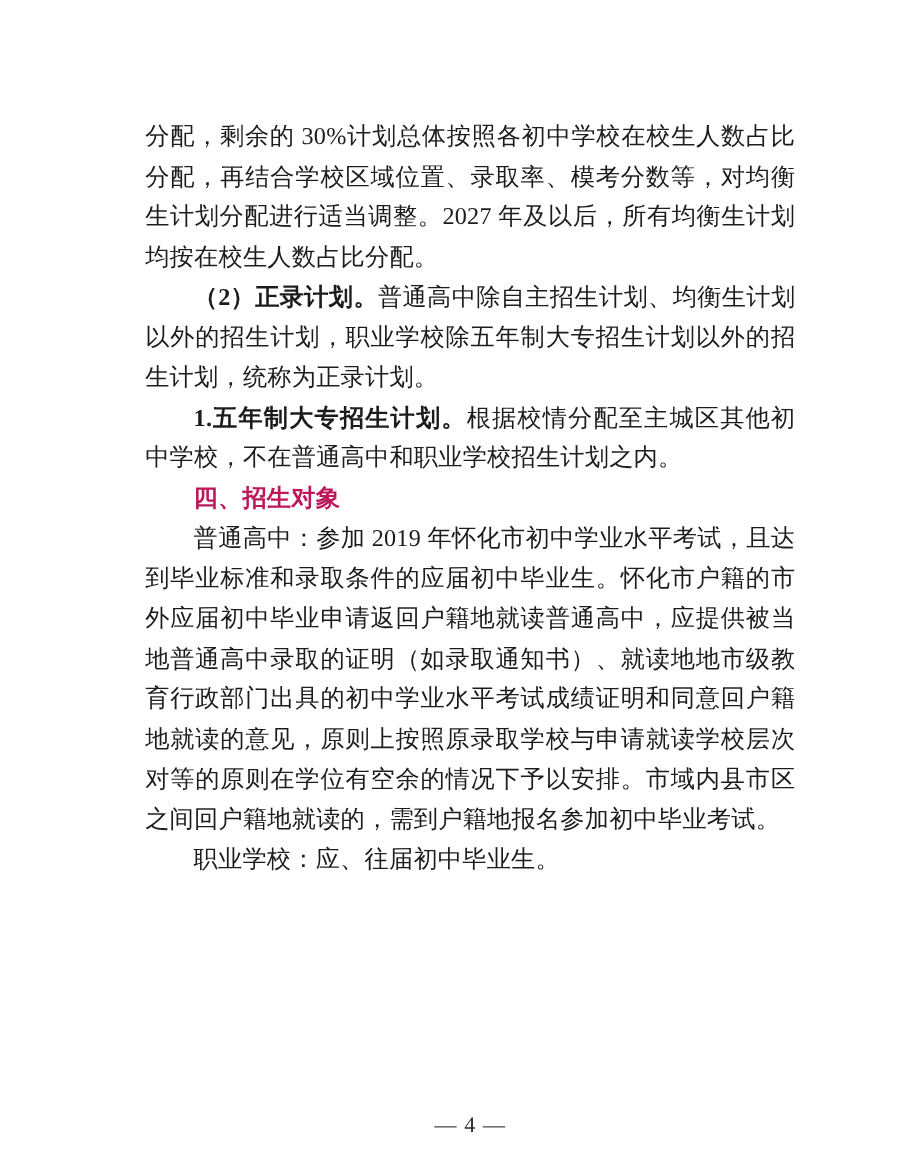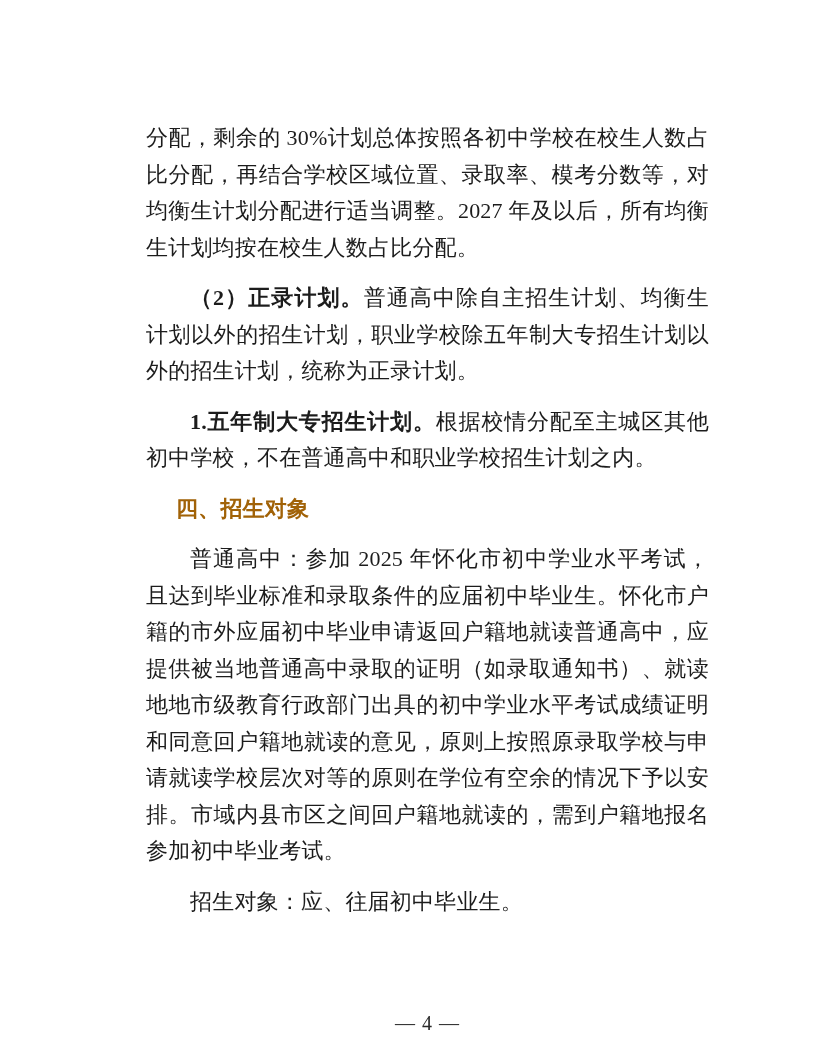--- a/index.html
+++ b/index.html
@@ -25,38 +25,38 @@
     top: 106px;
     width: 591px;
     font-size: 22px;
     line-height: 36.5px;
     color: #1c1c1c;
     text-align: justify;
     text-justify: inter-ideograph;
     letter-spacing: 0.2px;
   }
   .doc-body p {
-    margin: 14px;
+    margin: 0;
     padding: 0;
   }
   .para-indent {
     text-indent: 2em;
   }
   .para-lead {
     font-weight: bold;
   }
   .section-heading {
     margin: 0;
     padding: 0;
     text-indent: 2em;
     font-size: 22px;
     line-height: 36.5px;
     font-weight: bold;
     font-family: "Liberation Sans", "DejaVu Sans", sans-serif;
-    color: #a16207;
+    color: #be185d;
   }
   .page-footer {
     position: absolute;
     left: 132px;
     top: 1010px;
     width: 591px;
     text-align: center;
     font-size: 20px;
     line-height: 26px;
     color: #2a2a2a;
@@ -72,21 +72,21 @@
 
     <p class="para"><span>分配，剩余的 30%计划总体按照各初中学校在校生人数占比分配，再结合学校区域位置、录取率、模考分数等，对均衡生计划分配进行适当调整。2027 年及以后，所有均衡生计划均按在校生人数占比分配。</span></p>
 
 
     <p class="para para-indent"><strong class="para-lead">（2）正录计划。</strong><span>普通高中除自主招生计划、均衡生计划以外的招生计划，职业学校除五年制大专招生计划以外的招生计划，统称为正录计划。</span></p>
 
     <p class="para para-indent"><strong class="para-lead">1.五年制大专招生计划。</strong><span>根据校情分配至主城区其他初中学校，不在普通高中和职业学校招生计划之内。</span></p>
 
     <h2 class="section-heading">四、招生对象</h2>
 
-    <p class="para para-indent"><span>普通高中：参加 2025 年怀化市初中学业水平考试，且达到毕业标准和录取条件的应届初中毕业生。怀化市户籍的市外应届初中毕业申请返回户籍地就读普通高中，应提供被当地普通高中录取的证明（如录取通知书）、就读地地市级教育行政部门出具的初中学业水平考试成绩证明和同意回户籍地就读的意见，原则上按照原录取学校与申请就读学校层次对等的原则在学位有空余的情况下予以安排。市域内县市区之间回户籍地就读的，需到户籍地报名参加初中毕业考试。</span></p>
+    <p class="para para-indent"><span>普通高中：参加 2019 年怀化市初中学业水平考试，且达到毕业标准和录取条件的应届初中毕业生。怀化市户籍的市外应届初中毕业申请返回户籍地就读普通高中，应提供被当地普通高中录取的证明（如录取通知书）、就读地地市级教育行政部门出具的初中学业水平考试成绩证明和同意回户籍地就读的意见，原则上按照原录取学校与申请就读学校层次对等的原则在学位有空余的情况下予以安排。市域内县市区之间回户籍地就读的，需到户籍地报名参加初中毕业考试。</span></p>
 
-    <p class="para para-indent"><span>招生对象：应、往届初中毕业生。</span></p>
+    <p class="para para-indent"><span>职业学校：应、往届初中毕业生。</span></p>
 
   </div>
 
   <div class="page-footer">— 4 —</div>
 
 </div>
 
 </body></html>

